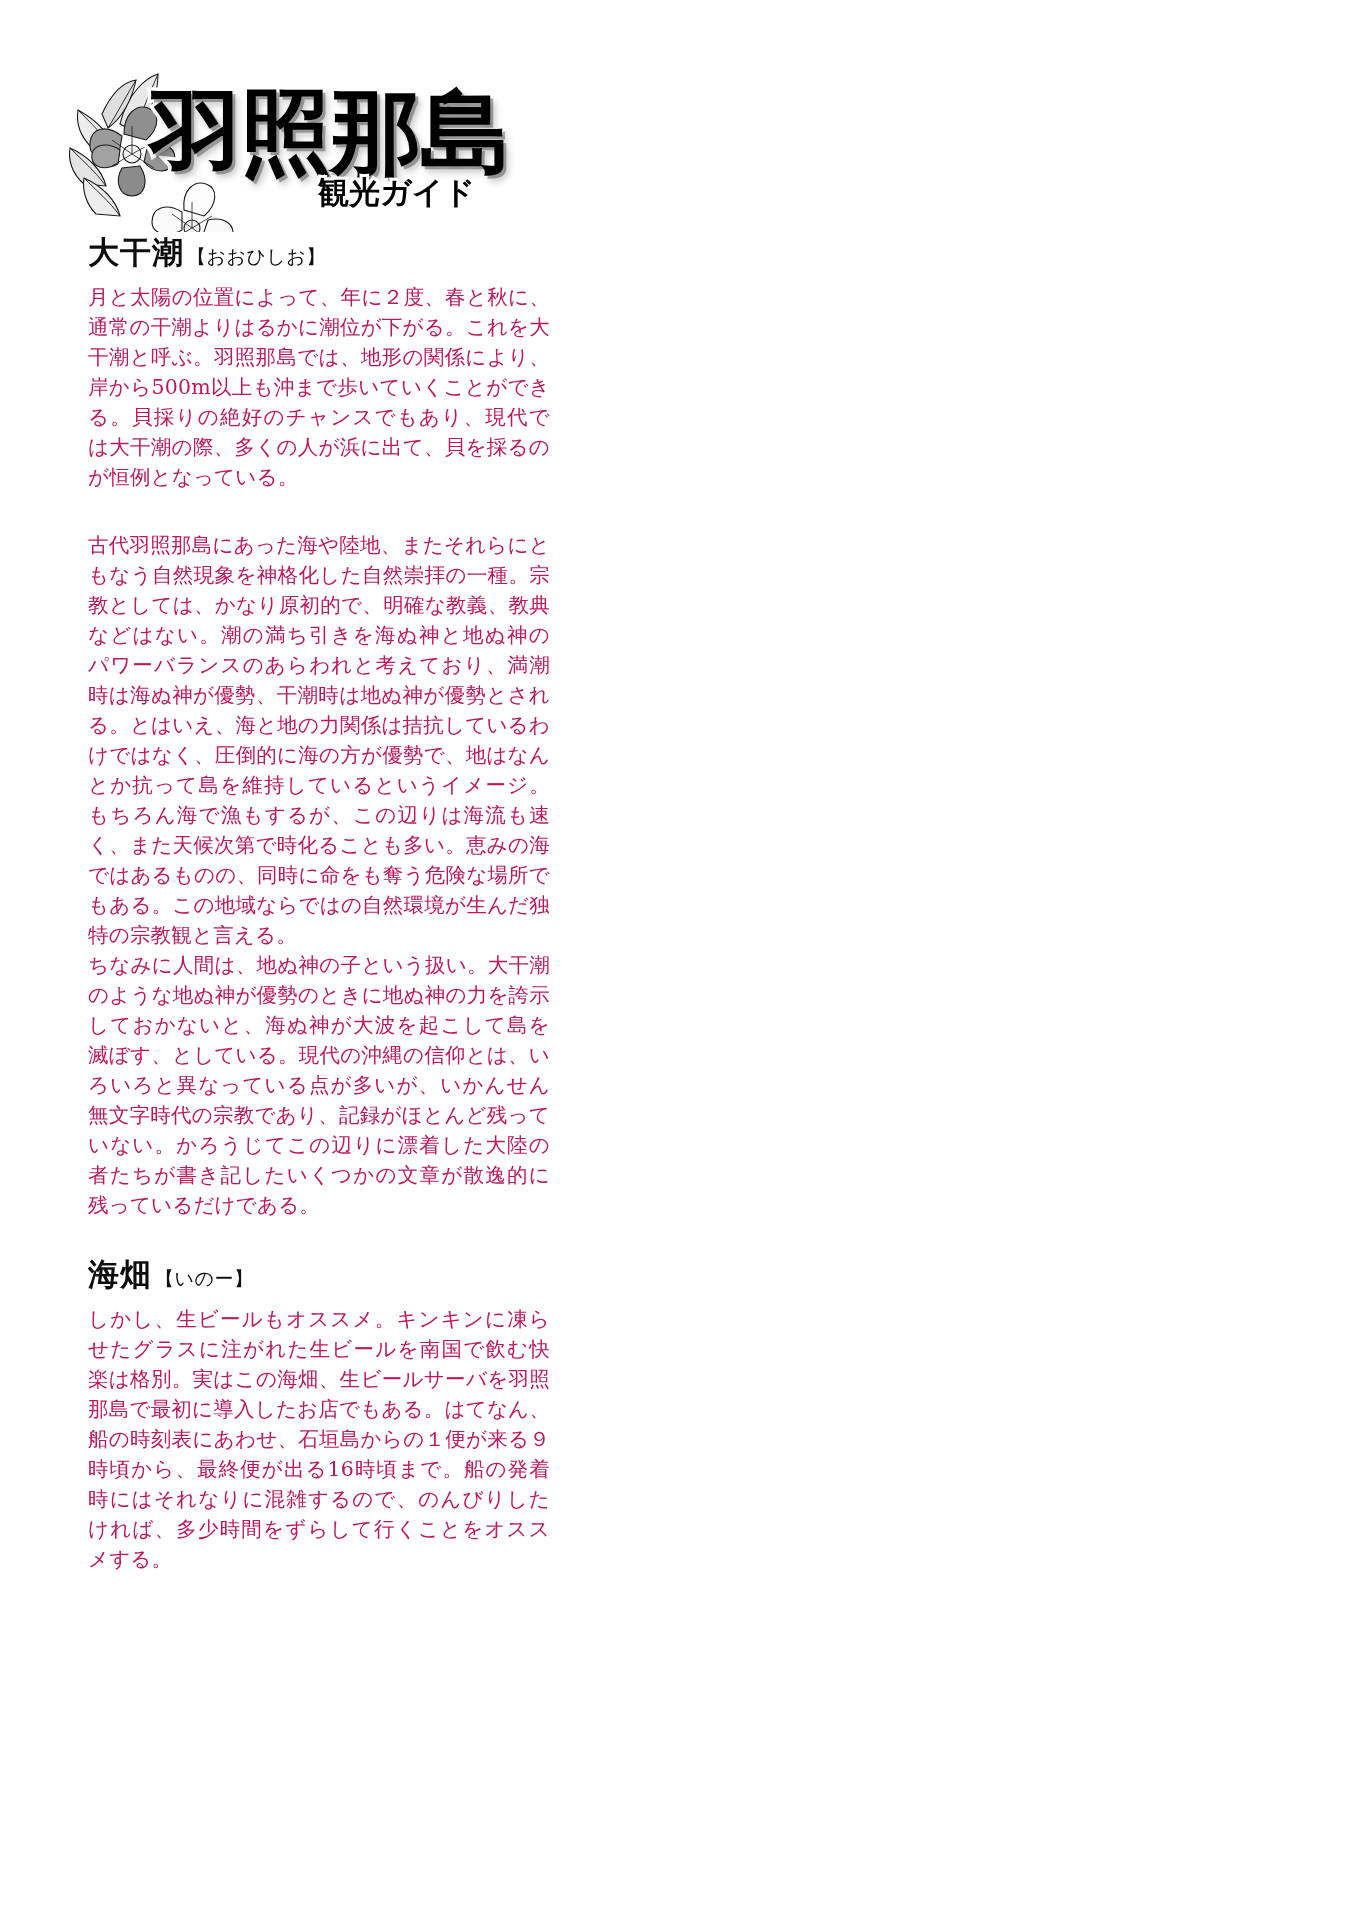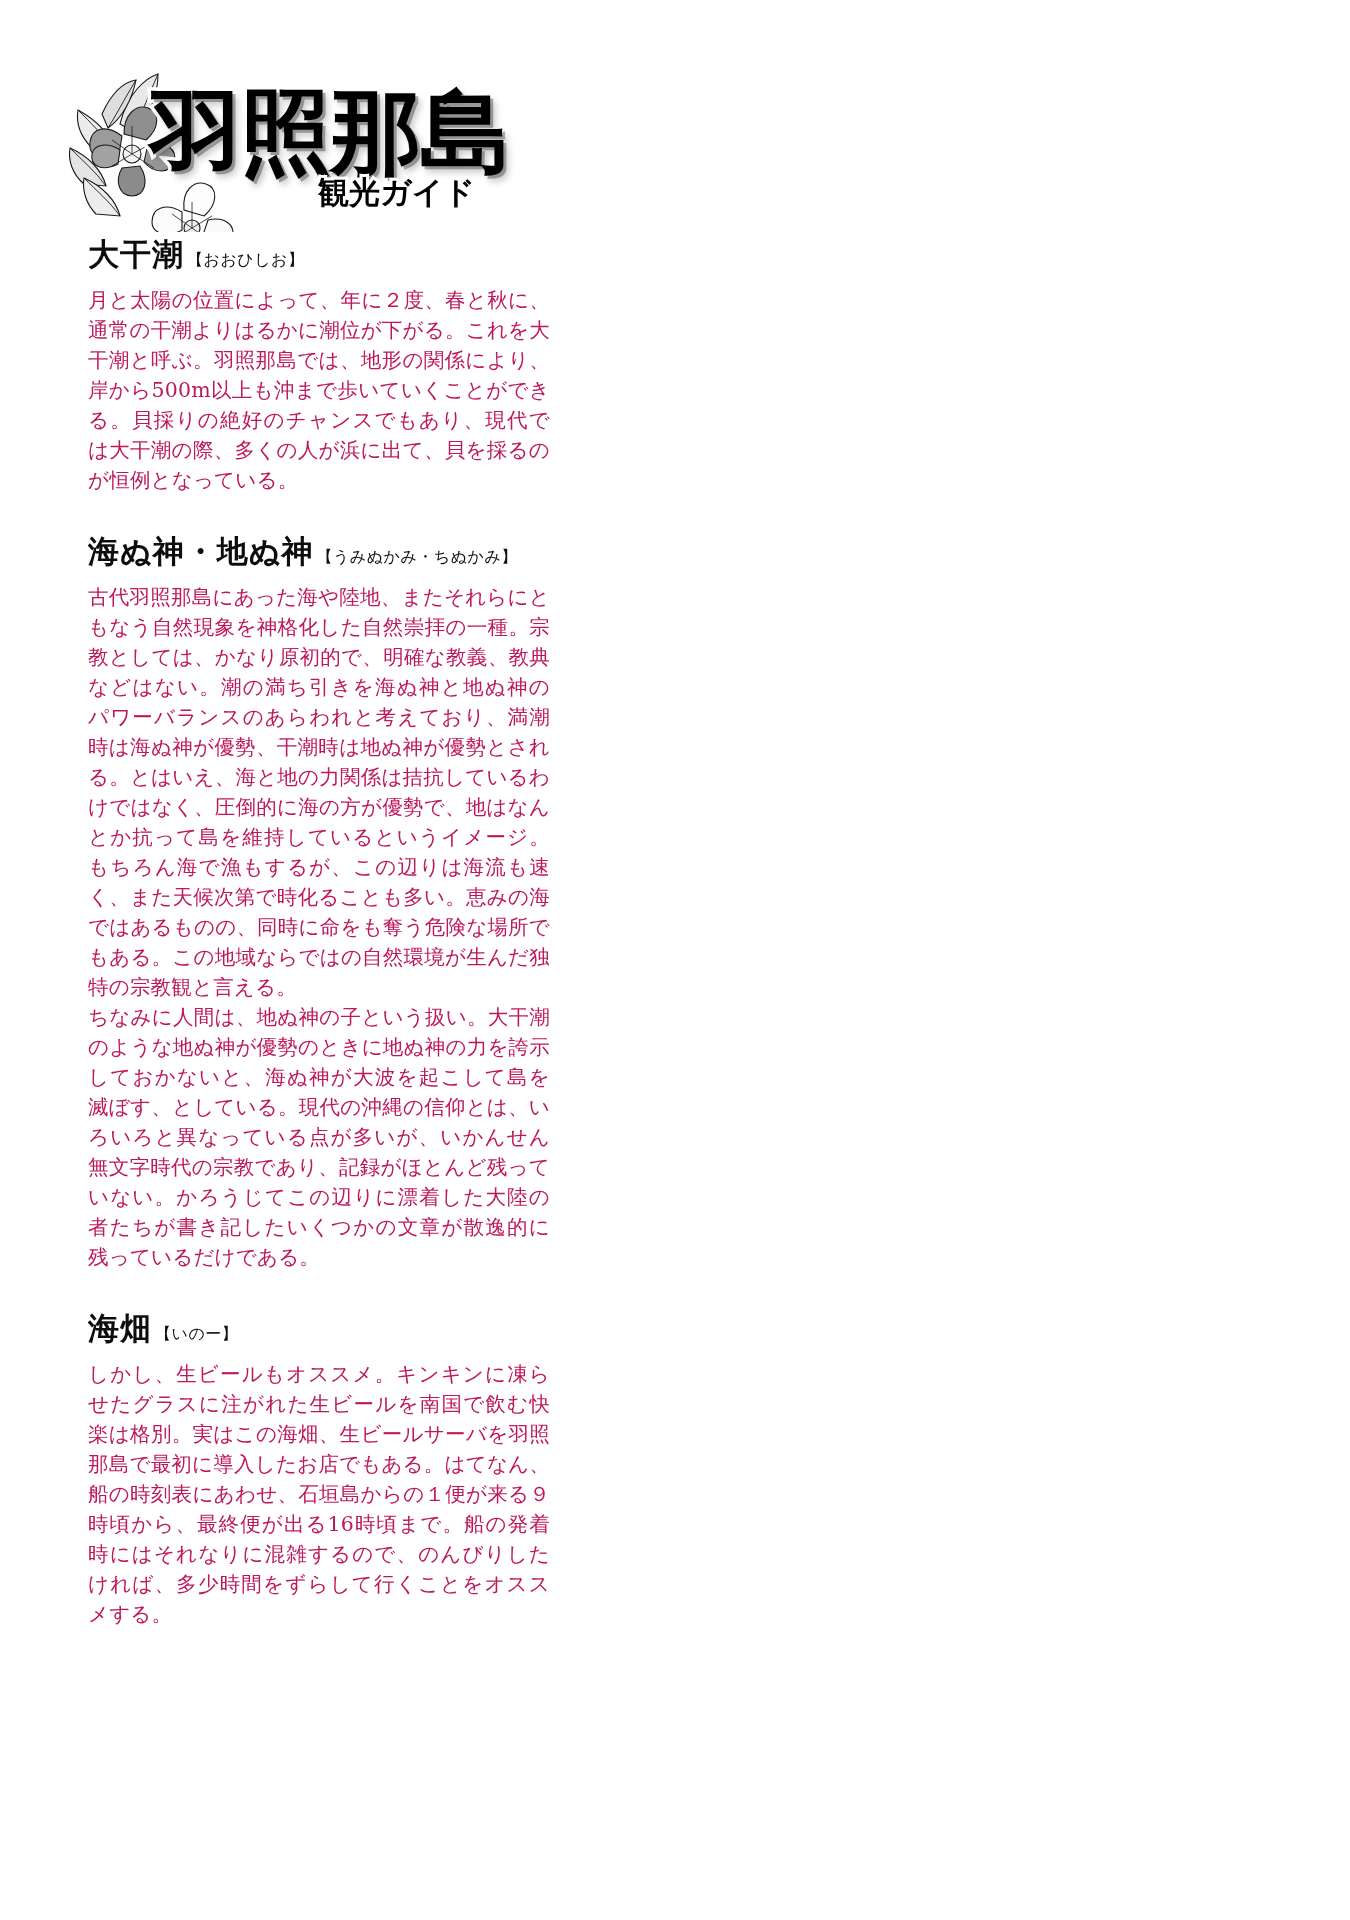--- a/index.html
+++ b/index.html
@@ -92,31 +92,31 @@
 
   .section { margin-bottom: 38px; }
   .section:last-child { margin-bottom: 0; }
 
   .sec-heading {
     display: block;
     margin: 0 0 6px 0;
     white-space: nowrap;
   }
   .sec-heading .kanji {
-    font-family: Liberation Sans, sans-serif;
+    font-family: Liberation Mono, monospace;
     font-weight: 700;
     font-size: 31px;
     line-height: 38px;
     letter-spacing: 1px;
     color: #0d0d0d;
   }
   .sec-heading .reading {
     font-family: Liberation Sans, sans-serif;
     font-weight: 400;
-    font-size: 16px;
+    font-size: 19px;
     line-height: 38px;
     letter-spacing: 0.5px;
     color: #111111;
     margin-left: 3px;
     vertical-align: baseline;
   }
 
   .para {
     margin: 0;
     font-family: "DejaVu Serif", "Liberation Serif", serif;
@@ -189,23 +189,20 @@
   <div class="article">
 
     <section class="section">
       <h2 class="sec-heading">
         <span class="kanji">大干潮</span><span class="reading">【おおひしお】</span>
       </h2>
       <p class="para">月と太陽の位置によって、年に２度、春と秋に、通常の干潮よりはるかに潮位が下がる。これを大干潮と呼ぶ。羽照那島では、地形の関係により、岸から500m以上も沖まで歩いていくことができる。貝採りの絶好のチャンスでもあり、現代では大干潮の際、多くの人が浜に出て、貝を採るのが恒例となっている。</p>
     </section>
 
     <section class="section">
-      <h2 class="sec-heading">
-        <span class="kanji">海ぬ神・地ぬ神</span><span class="reading">【うみぬかみ・ちぬかみ】</span>
-      </h2>
       <p class="para">古代羽照那島にあった海や陸地、またそれらにともなう自然現象を神格化した自然崇拝の一種。宗教としては、かなり原初的で、明確な教義、教典などはない。潮の満ち引きを海ぬ神と地ぬ神のパワーバランスのあらわれと考えており、満潮時は海ぬ神が優勢、干潮時は地ぬ神が優勢とされる。とはいえ、海と地の力関係は拮抗しているわけではなく、圧倒的に海の方が優勢で、地はなんとか抗って島を維持しているというイメージ。もちろん海で漁もするが、この辺りは海流も速く、また天候次第で時化ることも多い。恵みの海ではあるものの、同時に命をも奪う危険な場所でもある。この地域ならではの自然環境が生んだ独特の宗教観と言える。</p>
       <p class="para">ちなみに人間は、地ぬ神の子という扱い。大干潮のような地ぬ神が優勢のときに地ぬ神の力を誇示しておかないと、海ぬ神が大波を起こして島を滅ぼす、としている。現代の沖縄の信仰とは、いろいろと異なっている点が多いが、いかんせん無文字時代の宗教であり、記録がほとんど残っていない。かろうじてこの辺りに漂着した大陸の者たちが書き記したいくつかの文章が散逸的に残っているだけである。</p>
     </section>
 
     <section class="section">
       <h2 class="sec-heading">
         <span class="kanji">海畑</span><span class="reading">【いのー】</span>
       </h2>
       <p class="para">しかし、生ビールもオススメ。キンキンに凍らせたグラスに注がれた生ビールを南国で飲む快楽は格別。実はこの海畑、生ビールサーバを羽照那島で最初に導入したお店でもある。はてなん、船の時刻表にあわせ、石垣島からの１便が来る９時頃から、最終便が出る16時頃まで。船の発着時にはそれなりに混雑するので、のんびりしたければ、多少時間をずらして行くことをオススメする。</p>
     </section>

